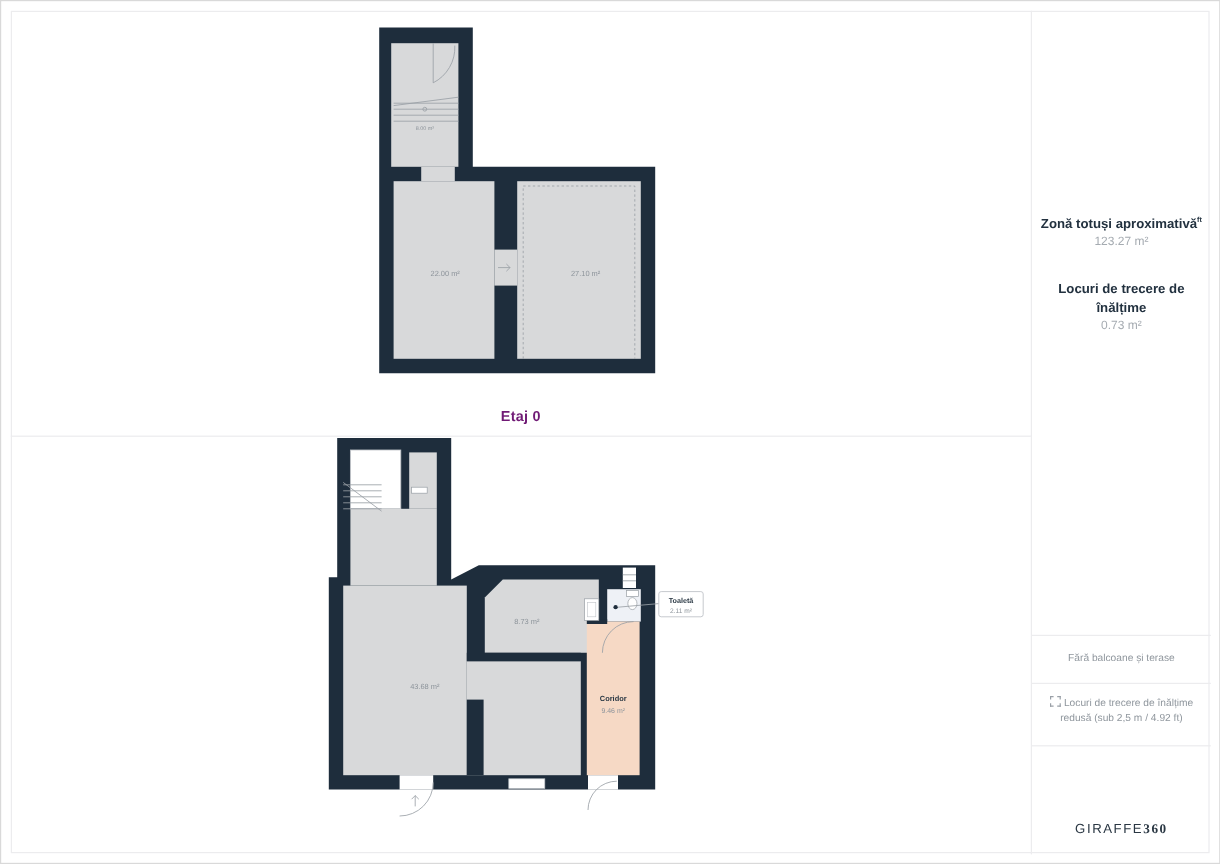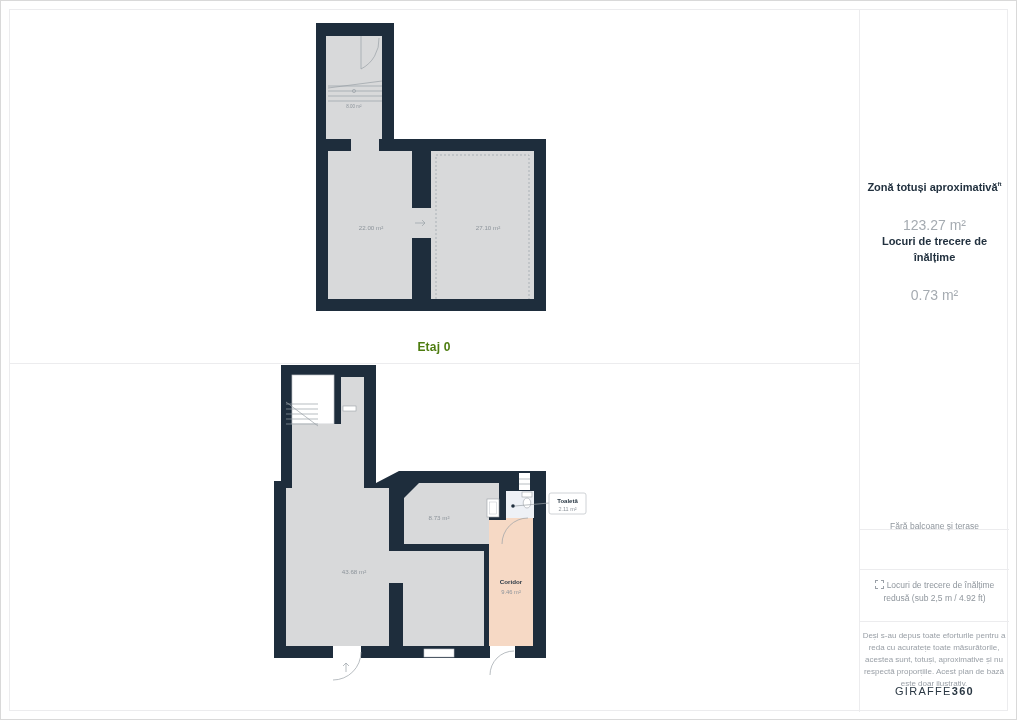--- a/index.html
+++ b/index.html
@@ -2,30 +2,30 @@
 <html><head>
 <meta charset="utf-8">
 <style>
   html,body{margin:0;padding:0;}
   body{font-family:"Liberation Sans",sans-serif;background:#fff;}
   #canvas{position:relative;width:1017px;height:720px;background:#fff;border:1px solid #d9d9d9;box-sizing:border-box;overflow:hidden;}
   .frame{position:absolute;left:8px;top:8px;width:999px;height:702px;border:1px solid #ececee;box-sizing:border-box;pointer-events:none;}
   .vdiv{position:absolute;left:858px;top:8px;width:1px;height:703px;background:#ececee;}
   .hdiv-main{position:absolute;left:8px;top:362px;width:851px;height:1px;background:#ececee;}
   .sb-div{position:absolute;left:859px;width:149px;height:1px;background:#ececee;}
-  .floor-label{position:absolute;left:8px;width:850px;text-align:center;font-size:12px;font-weight:bold;color:#4d7c0f;letter-spacing:.2px;}
+  .floor-label{position:absolute;left:8px;width:850px;text-align:center;font-size:12px;font-weight:bold;color:#701a75;letter-spacing:.2px;}
   .sb{position:absolute;left:859px;width:149px;text-align:center;}
   .sb-h{font-size:11px;font-weight:bold;color:#22313f;line-height:1.45;}
   .sb-h sup{font-size:6px;}
-  .sb-v{font-size:14px;color:#a5abb1;margin-top:21px;}
+  .sb-v{font-size:10px;color:#a5abb1;margin-top:0;}
   .sb-note{font-size:8.5px;color:#8f969d;line-height:1.5;}
   .hatch-box{display:inline-block;width:7px;height:7px;border:1px dashed #9aa0a7;margin-right:3px;vertical-align:-1px;}
   .disclaimer{font-size:8px;color:#9aa0a7;line-height:1.5;}
   .brand{font-size:11px;color:#2a3743;letter-spacing:1.3px;}
-  .brand .bold{font-weight:bold;}
+  .brand .bold{font-weight:bold;font-family:Liberation Serif, serif;}
   svg{position:absolute;overflow:visible;}
   svg text{font-family:"Liberation Sans",sans-serif;fill:#8d949b;}
   svg text.rn{fill:#2a3844;font-weight:bold;}
   .thin{stroke:#9aa0a6;stroke-width:.7;fill:none;}
 </style>
 </head>
 <body>
 
 <div id="canvas">
   <div class="frame"></div>
@@ -124,24 +124,23 @@
   <div class="sb" style="top:179px">
     <div class="sb-h"><span>Zonă totuși aproximativă</span><sup>ft</sup></div>
     <div class="sb-v">123.27 m²</div>
   </div>
   <div class="sb" style="top:233px">
     <div class="sb-h" style="width:118px;margin:0 auto">Locuri de trecere de înălțime</div>
     <div class="sb-v">0.73 m²</div>
   </div>
 
   <div class="sb-div" style="top:528px"></div>
-  <div class="sb sb-note" style="top:519px">Fără balcoane și terase</div>
+  <div class="sb sb-note" style="top:541px">Fără balcoane și terase</div>
   <div class="sb-div" style="top:568px"></div>
   <div class="sb sb-note" style="top:578px">
     <span class="hatch-box"></span><span>Locuri de trecere de înălțime</span><br>
     <span>redusă (sub 2,5 m / 4.92 ft)</span>
   </div>
   <div class="sb-div" style="top:620px"></div>
-  <div class="sb disclaimer" style="top:629px;width:146px;left:860px">Deși s-au depus toate eforturile pentru a reda cu acuratețe toate măsurătorile, acestea sunt, totuși, aproximative și nu respectă proporțiile. Acest plan de bază este doar ilustrativ.</div>
   <div class="sb brand" style="top:684px">
     <span>GIRAFFE</span><span class="bold">360</span>
   </div>
 </div>
 
 </body></html>

